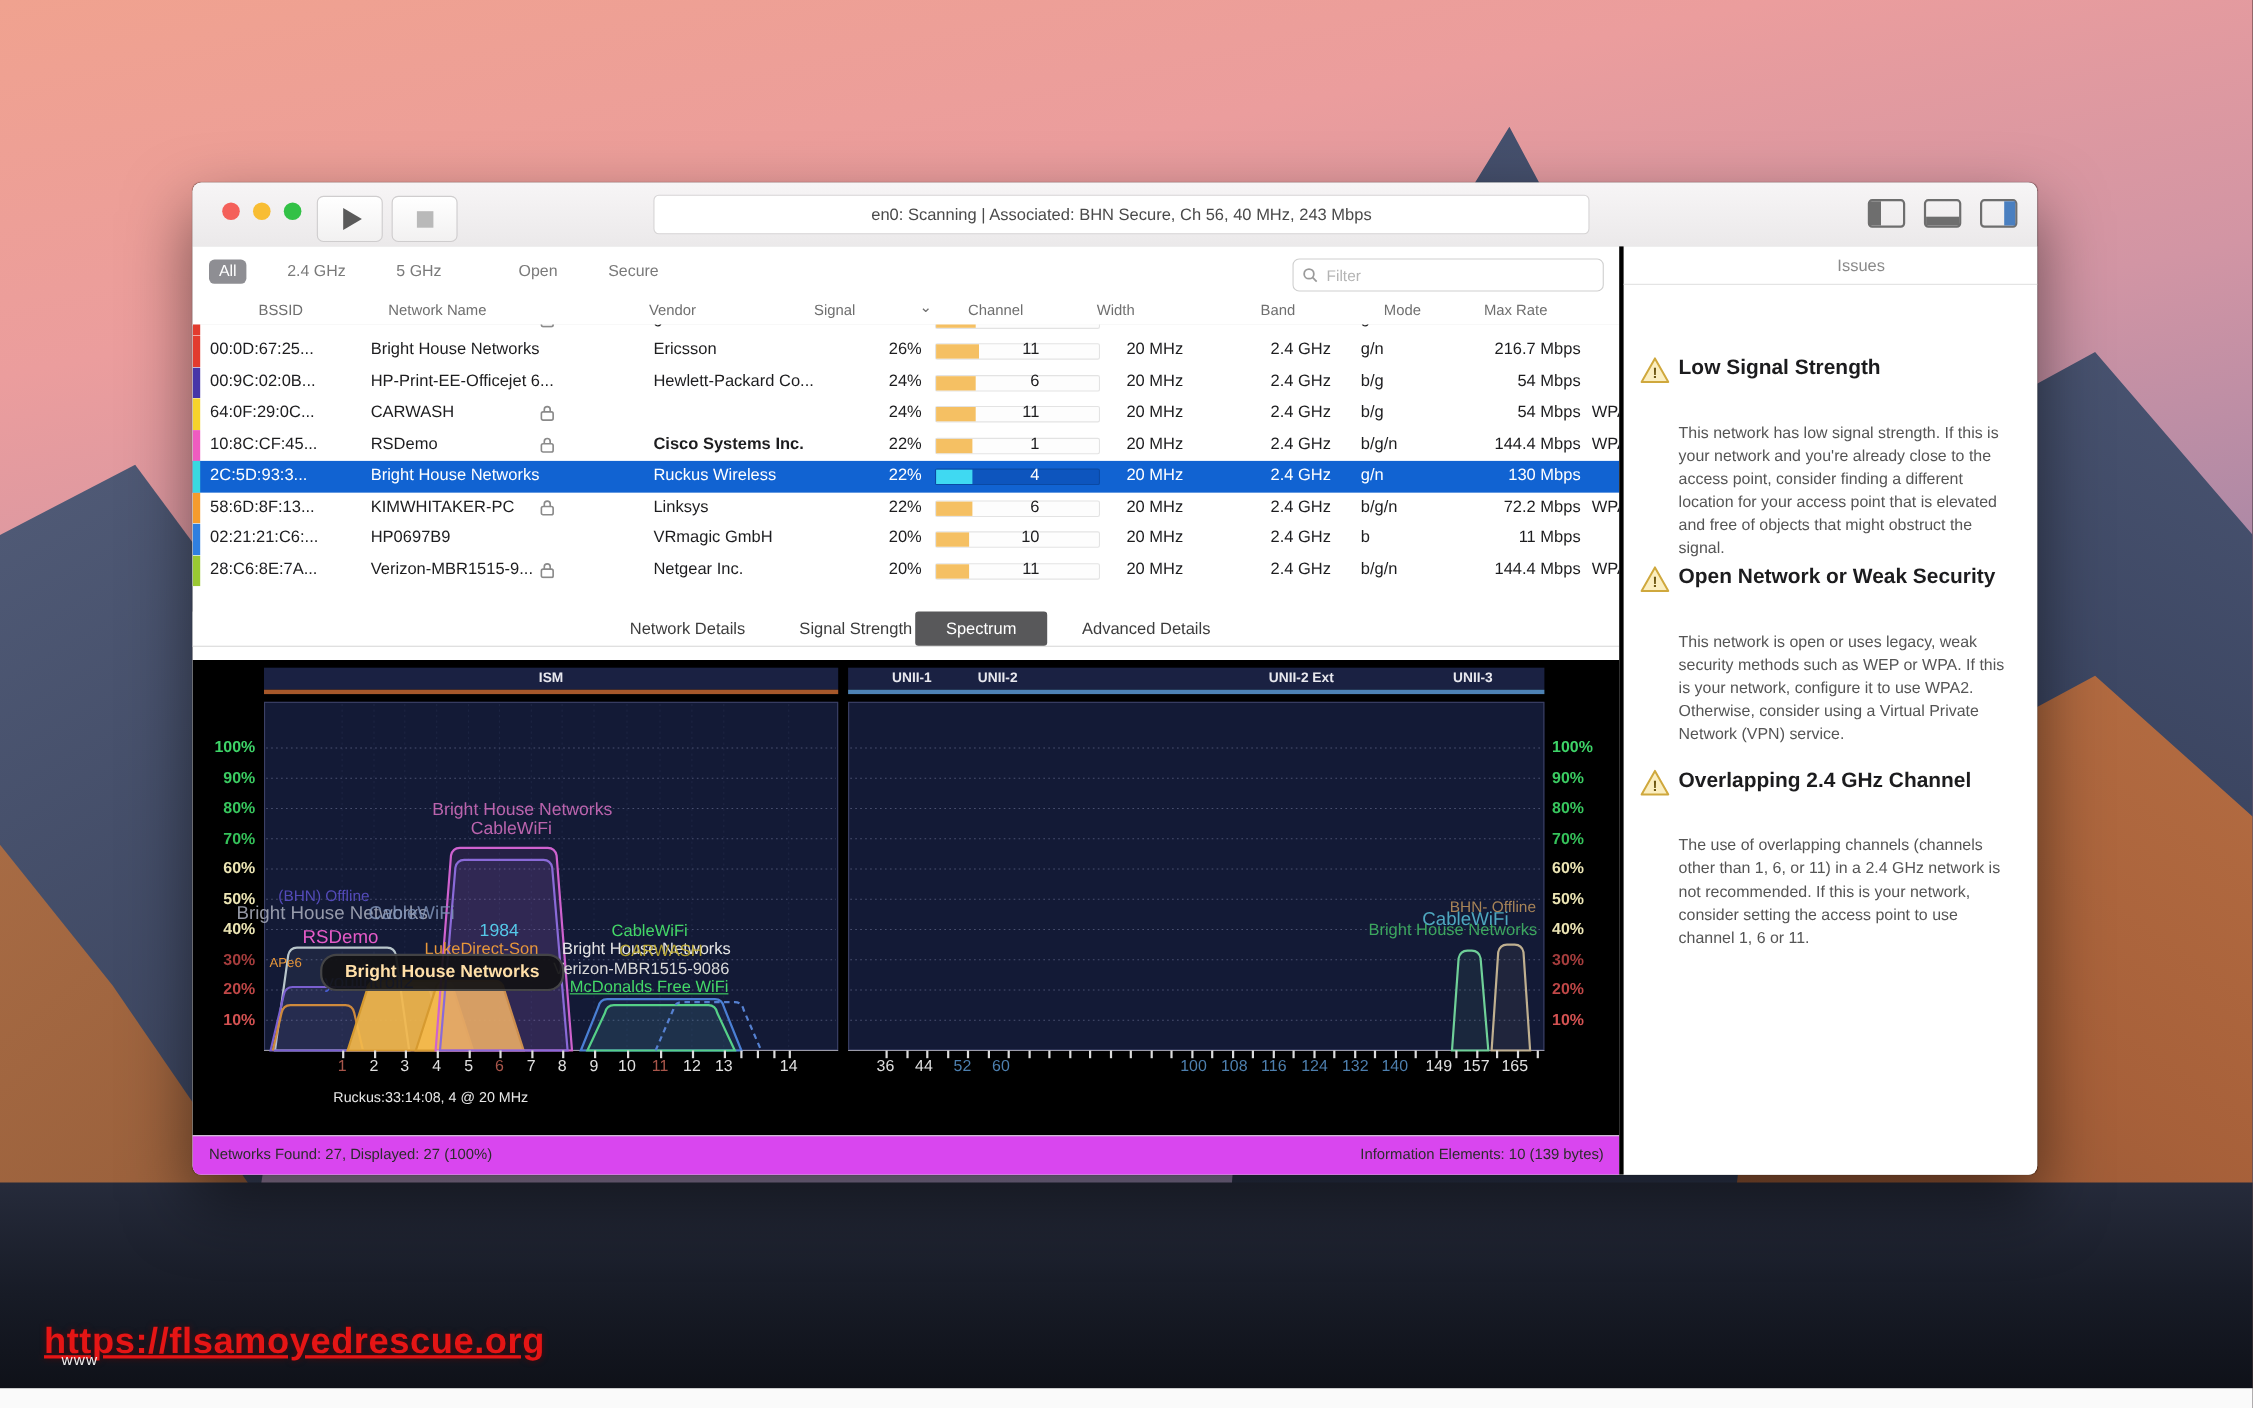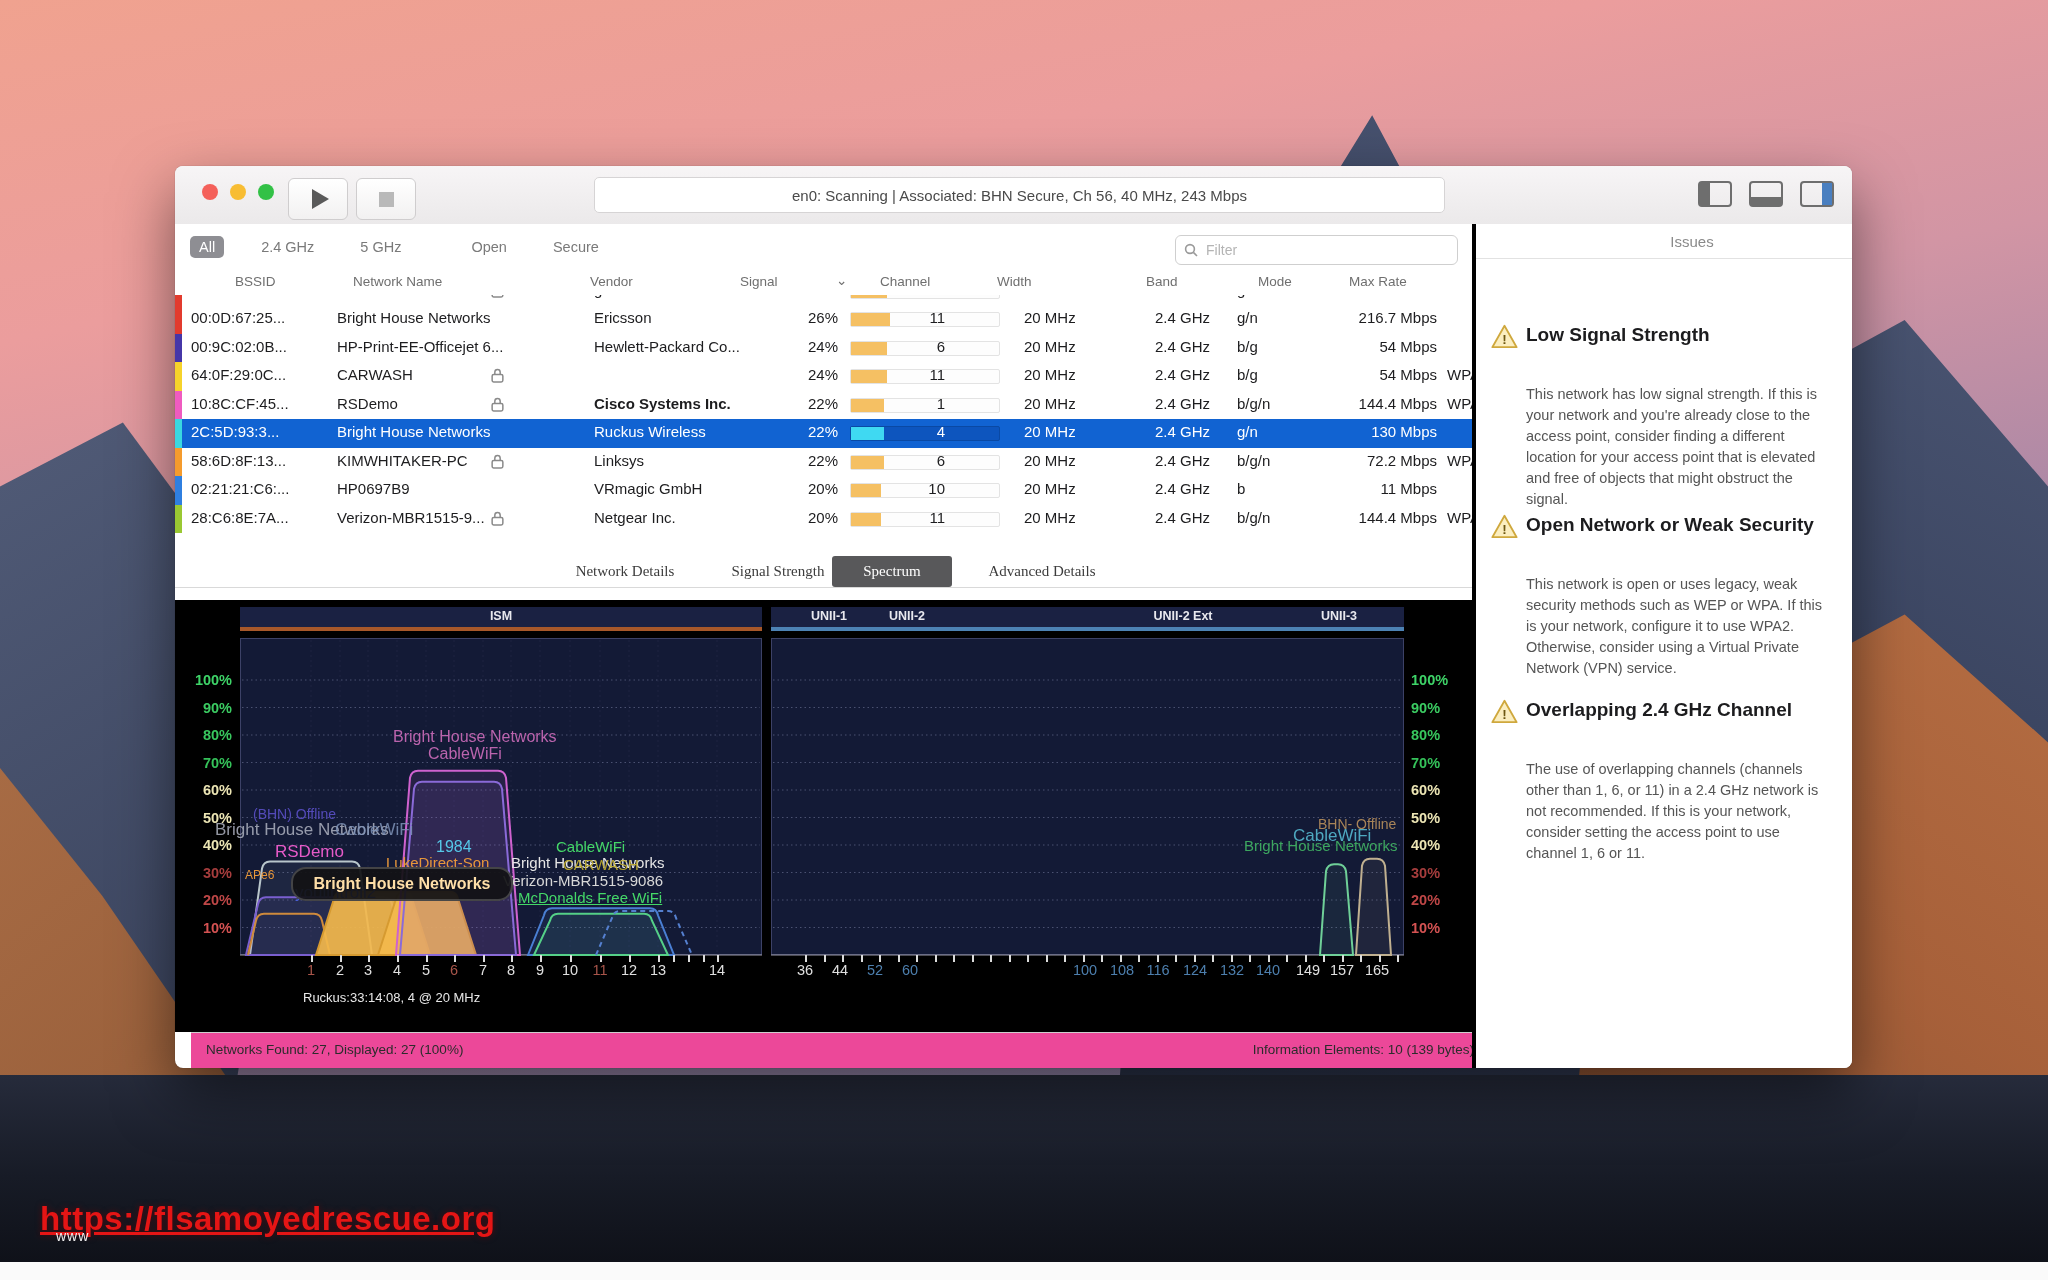--- a/index.html
+++ b/index.html
@@ -52,38 +52,38 @@
   .row{position:absolute;left:0;width:1297px;height:28.5px;font-size:15px;color:#1d1d1f;background:#fff;overflow:hidden;}
   .row.sel{background:#1163d2;color:#fff;}
   .stripe{position:absolute;left:0;top:0;bottom:0;width:7px;}
   .cell{position:absolute;top:4px;white-space:nowrap;}
   .r{text-align:right;}
   .sigbar{position:absolute;left:675px;top:7px;width:150px;height:15px;background:#fdfdfd;border:1px solid #e3e3e3;border-radius:2px;box-sizing:border-box;}
   .row.sel .sigbar{background:#0d55be;border-color:#0a49a4;}
   .sigfill{position:absolute;left:0;top:0;bottom:0;background:#f5c063;}
   .row.sel .sigfill{background:#3fd9f2;}
   
-  .dtabs{position:absolute;left:0;top:390px;width:1297px;height:31px;background:#fff;border-bottom:1px solid #d9d9d9;font-family:Liberation Serif, serif;}
+  .dtabs{position:absolute;left:0;top:390px;width:1297px;height:31px;background:#fff;border-bottom:1px solid #d9d9d9;}
   .dtab{position:absolute;top:0;height:31px;display:flex;align-items:center;justify-content:center;font-size:15px;color:#3c3c3c;border-radius:3px;}
   .dtab.sel{background:#58585a;color:#fff;}
   
   .chart{position:absolute;left:0;top:434px;width:1297px;height:432px;background:#000;}
   .bandbar{position:absolute;top:7px;height:20px;background:#1a2142;}
   .bandlabel{position:absolute;top:9px;font-size:12.5px;font-weight:bold;color:#e8e8ee;transform:translateX(-50%);white-space:nowrap;}
   .underline{position:absolute;top:27px;height:4px;}
   .panel{position:absolute;top:38px;height:317px;background:#131a36;border:1px solid #3c4166;box-sizing:border-box;}
   .ylab{position:absolute;width:52px;font-size:14.5px;font-weight:bold;transform:translateY(-50%);}
   .xlab{position:absolute;top:362px;font-size:14.5px;transform:translateX(-50%);white-space:nowrap;}
   .tick{position:absolute;top:355px;width:2px;height:7px;background:#dcdcdc;}
   .ovl{position:absolute;white-space:nowrap;transform:translateX(0);}
   .tooltip{position:absolute;background:rgba(18,18,20,.93);border:2px solid rgba(110,110,110,.55);border-radius:15px;
            display:flex;align-items:center;justify-content:center;color:#ffdFA8;color:#ffdfa8;font-size:16px;font-weight:bold;z-index:5;}
   .caption{position:absolute;color:#e8e8e8;font-size:13px;white-space:nowrap;}
   
-  .statusbar{position:absolute;left:16px;top:866px;width:1297px;height:36px;background:#ec4899;border-top:1px solid #cecece;box-sizing:border-box;}
+  .statusbar{position:absolute;left:0;top:866px;width:1297px;height:36px;background:#d946ef;border-top:1px solid #cecece;box-sizing:border-box;}
   .statusbar .lefttxt{position:absolute;left:15px;top:9px;font-size:13.5px;color:#2c2c2c;}
   .statusbar .righttxt{position:absolute;right:14px;top:9px;font-size:13.5px;color:#2c2c2c;}
   
   .issues{position:absolute;left:1297px;top:58px;width:436px;bottom:0;background:#fff;border-left:4px solid #000000;box-sizing:border-box;}
   .issues-header{position:absolute;left:0;top:0;right:0;height:34px;border-bottom:1px solid #e2e2e2;
                  display:flex;align-items:center;justify-content:center;font-size:15px;color:#8a8a8a;}
   .issue{position:absolute;left:0;right:0;}
   .issue .ic{position:absolute;left:15px;top:0px;}
   .issue .ititle{position:absolute;left:50px;top:0px;font-size:19px;font-weight:bold;color:#1c1c1e;white-space:nowrap;}
   .issue .ibody{position:absolute;left:50px;top:34px;width:302px;font-size:14.5px;line-height:1.45;color:#555;margin-top:26px;}

